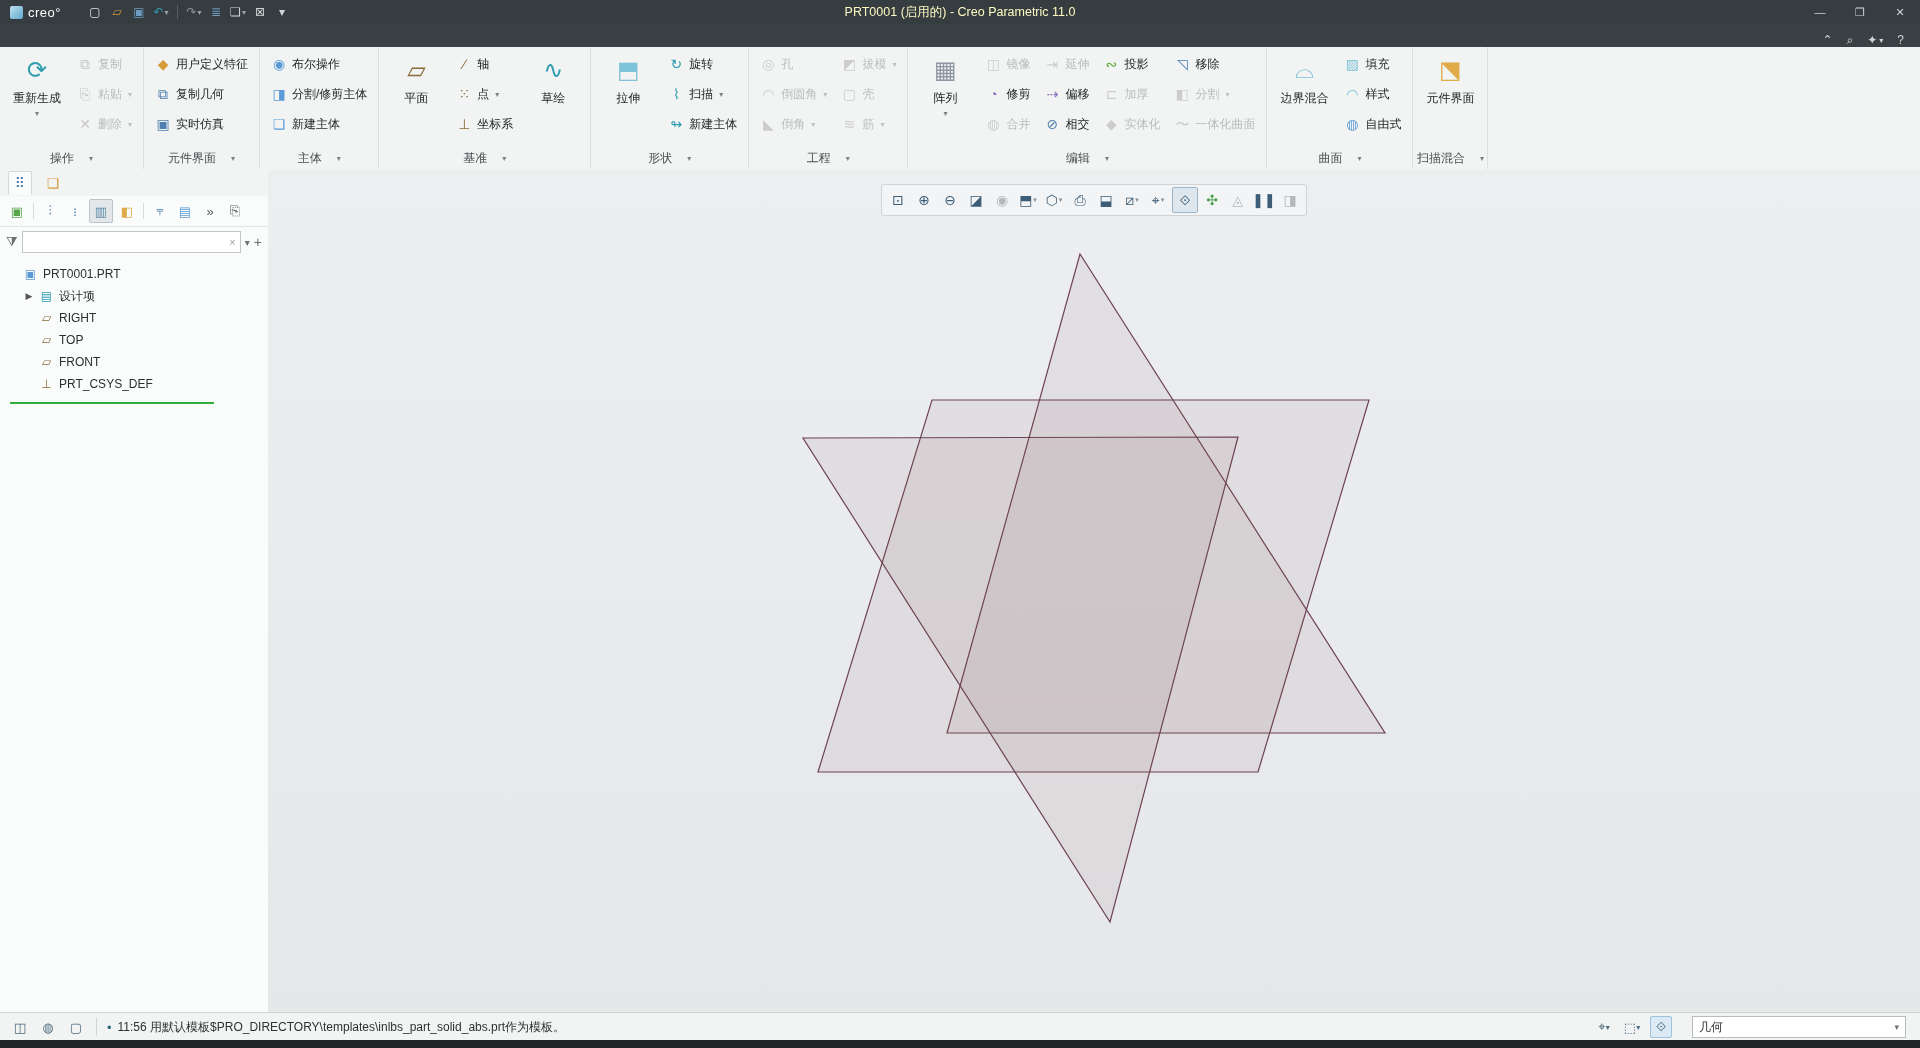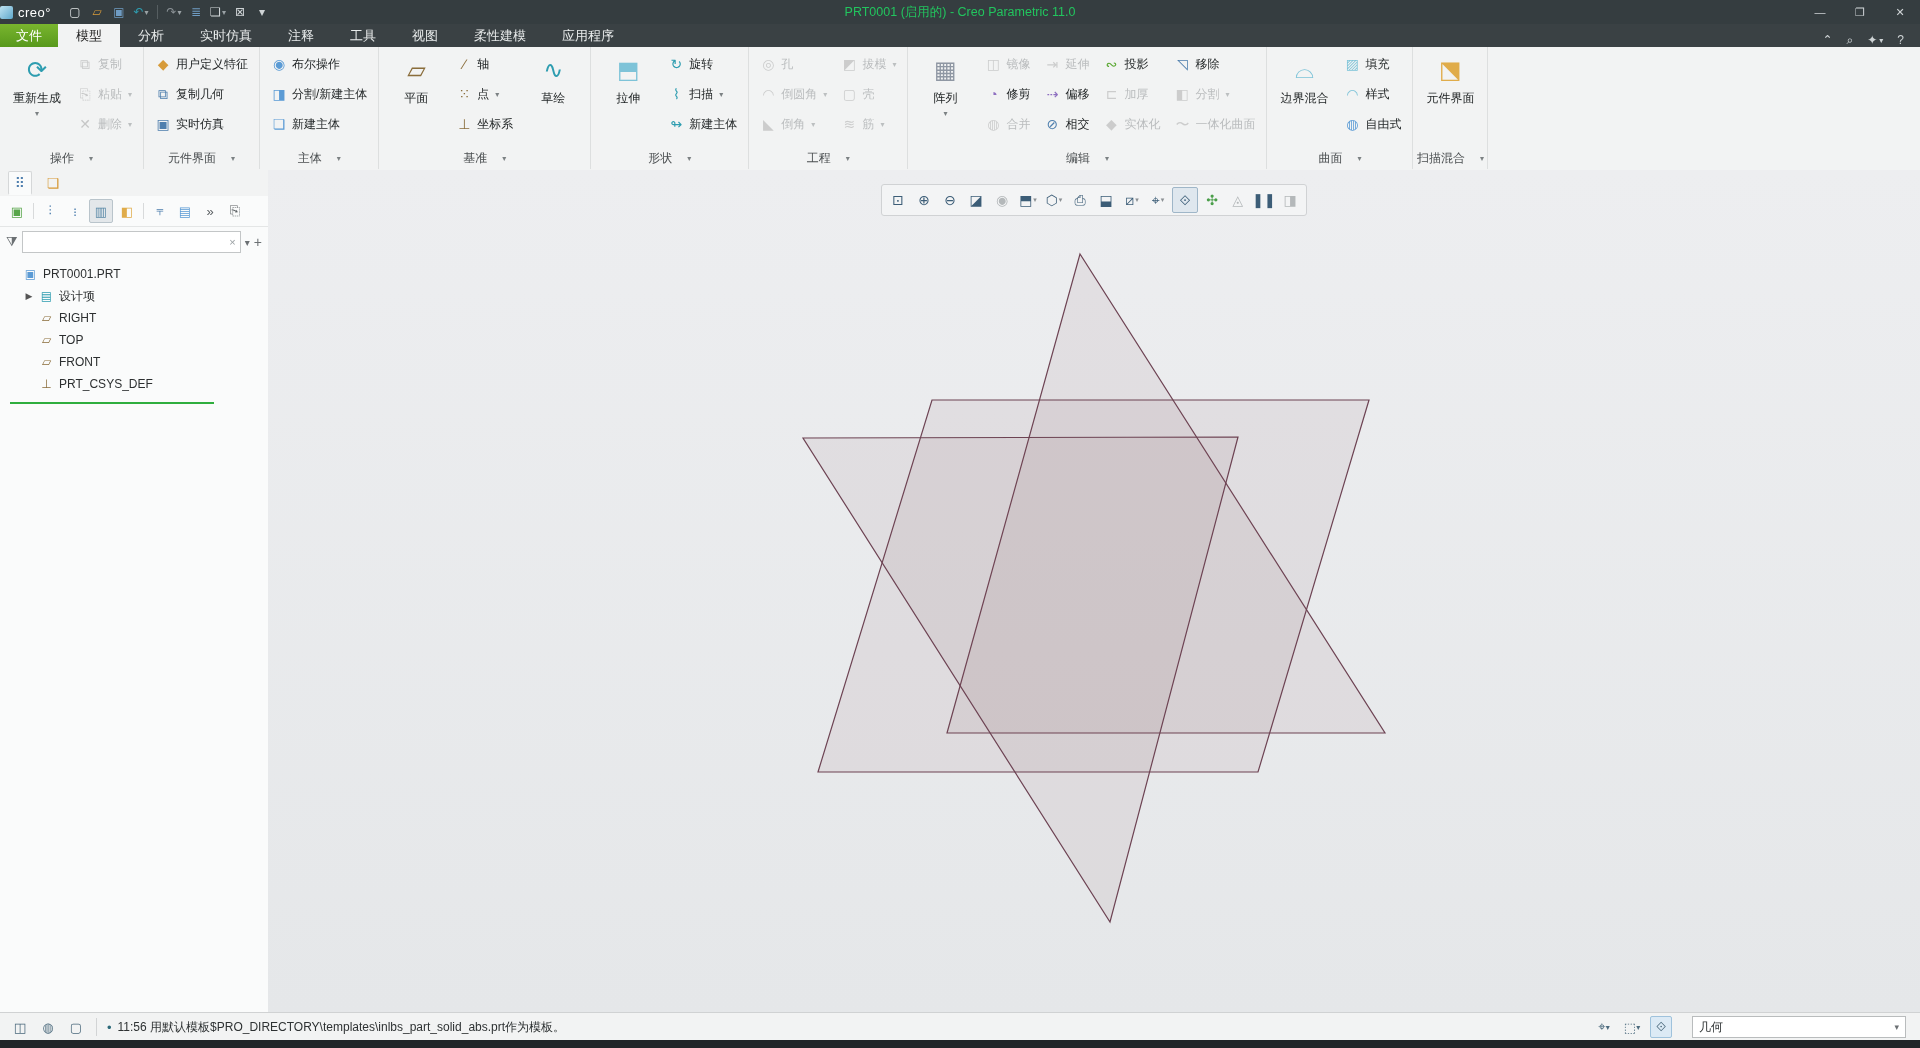--- a/index.html
+++ b/index.html
@@ -1,30 +1,30 @@
 <!DOCTYPE html>
 <html><head>
 <meta charset="utf-8">
 <style>
   html,body{margin:0;padding:0;width:1920px;height:1048px;overflow:hidden;
     font-family:"Liberation Sans","DejaVu Sans",sans-serif;background:#e9ebed;
     -webkit-font-smoothing:antialiased;}
   
   #titlebar{position:absolute;left:0;top:0;width:1920px;height:24px;background:#353d40;color:#e8eaea;
     display:flex;align-items:center;font-size:12px;}
-  .logo{display:flex;align-items:center;gap:5px;padding:0 0;}
+  .logo{display:flex;align-items:center;gap:5px;padding:0 10px;}
   .logo-cube{width:13px;height:13px;background:linear-gradient(135deg,#bfe3f2,#5fa8cc);border-radius:2px;}
   .logo-text{font-size:13px;color:#fff;letter-spacing:.5px;}
   .qat{display:flex;align-items:center;gap:2px;margin-left:14px;}
   .qat-btn{height:20px;min-width:20px;display:flex;align-items:center;justify-content:center;border-radius:2px;
     font-size:12px;color:#cfd4d6;gap:1px;}
   .qat-btn .car{font-size:8px;color:#9aa2a5;}
   .qat-sep{width:1px;height:14px;background:#565e61;margin:0 4px;}
   #win-title{position:absolute;left:50%;top:0;transform:translateX(-50%);height:24px;display:flex;align-items:center;
-    color:#22c55e;font-size:12.5px;}
+    color:#fef9c3;font-size:12.5px;}
   .winbtns{position:absolute;right:0;top:0;height:24px;display:flex;}
   .winbtn{width:40px;height:24px;display:flex;align-items:center;justify-content:center;color:#cfd4d6;font-size:11px;}
   
   #tabbar{position:absolute;left:0;top:24px;width:1920px;height:23px;background:#3a4144;display:flex;align-items:flex-end;}
   .tab{height:23px;display:flex;align-items:center;padding:0 18px;color:#e9ecec;font-size:13px;}
   .tab.file{background:linear-gradient(#79b52e,#58991c);color:#fff;padding:0 16px;}
   .tab.active{background:#f2f3f3;color:#1d1d1d;}
   .tabbar-right{margin-left:auto;display:flex;align-items:center;gap:14px;padding-right:16px;color:#cfd4d6;font-size:12px;}
   .tabbar-right span{display:flex;align-items:center;gap:2px;}
   
@@ -136,31 +136,20 @@
     </div>
   <div id="win-title">PRT0001 (启用的) - Creo Parametric 11.0</div>
   <div class="winbtns">
       <span class="winbtn">—</span>
       <span class="winbtn">❐</span>
       <span class="winbtn">✕</span>
     </div>
 </div>
 
 <div id="tabbar">
-  <div id="tabs-holder" style="display:flex;height:23px;">
-      <div class="tab file">文件</div>
-      <div class="tab active">模型</div>
-      <div class="tab">分析</div>
-      <div class="tab">实时仿真</div>
-      <div class="tab">注释</div>
-      <div class="tab">工具</div>
-      <div class="tab">视图</div>
-      <div class="tab">柔性建模</div>
-      <div class="tab">应用程序</div>
-    </div>
   <div class="tabbar-right">
       <span>⌃</span>
       <span>⌕</span>
       <span>✦<span class="car" style="font-size: 8px;">▾</span></span>
       <span>?</span>
     </div>
 </div>
 
 <div id="ribbon">
     <div class="rgroup">
@@ -211,21 +200,21 @@
       </div>
     </div>
     <div class="rgroup">
       <div class="rg-body">
         <div class="rbtn small">
           <span class="ic" style="color: rgb(91, 155, 213);">◉</span>
           <span>布尔操作</span>
         </div>
         <div class="rbtn small">
           <span class="ic" style="color: rgb(91, 155, 213);">◨</span>
-          <span>分割/新建主体</span>
+          <span>分割/修剪主体</span>
         </div>
         <div class="rbtn small">
           <span class="ic" style="color: rgb(91, 155, 213);">❏</span>
           <span>新建主体</span>
         </div>
       </div>
       <div class="rg-label">
         <span>主体</span>
         <span class="car">▾</span>
       </div>

